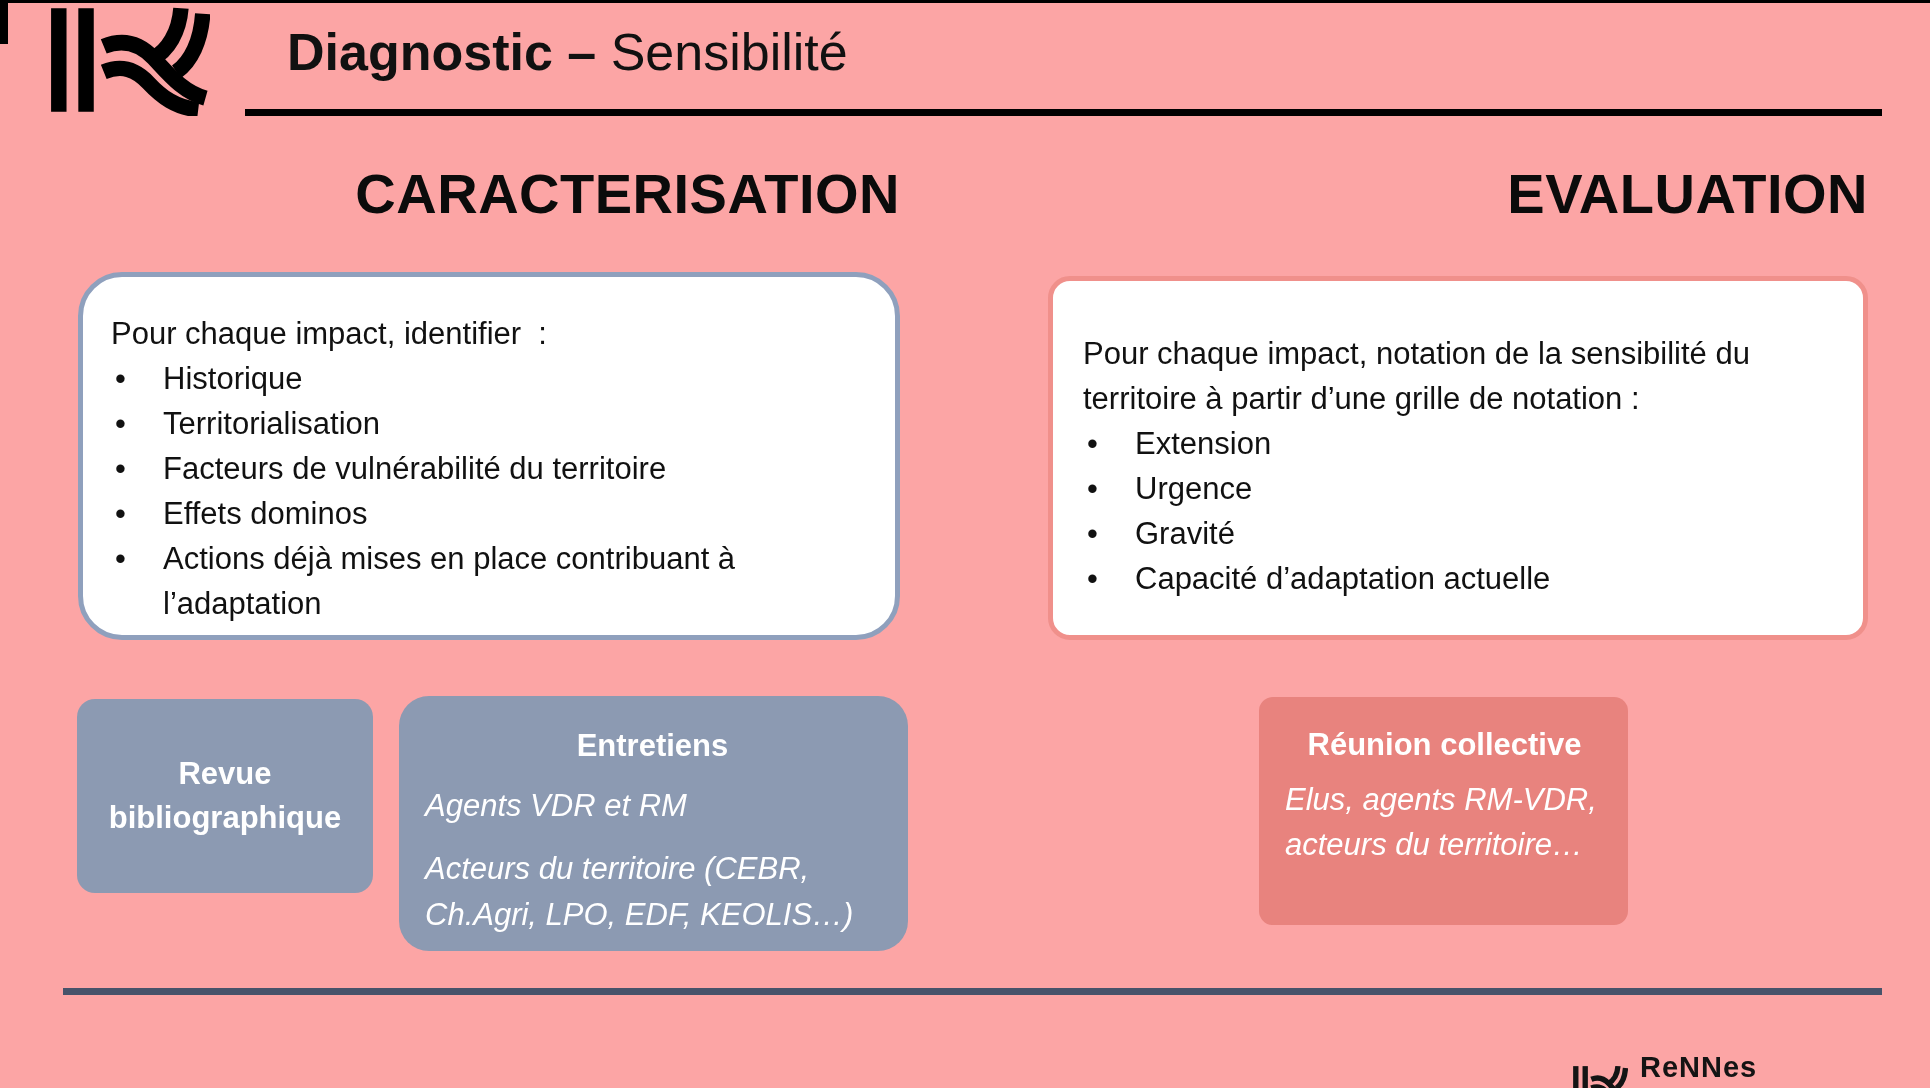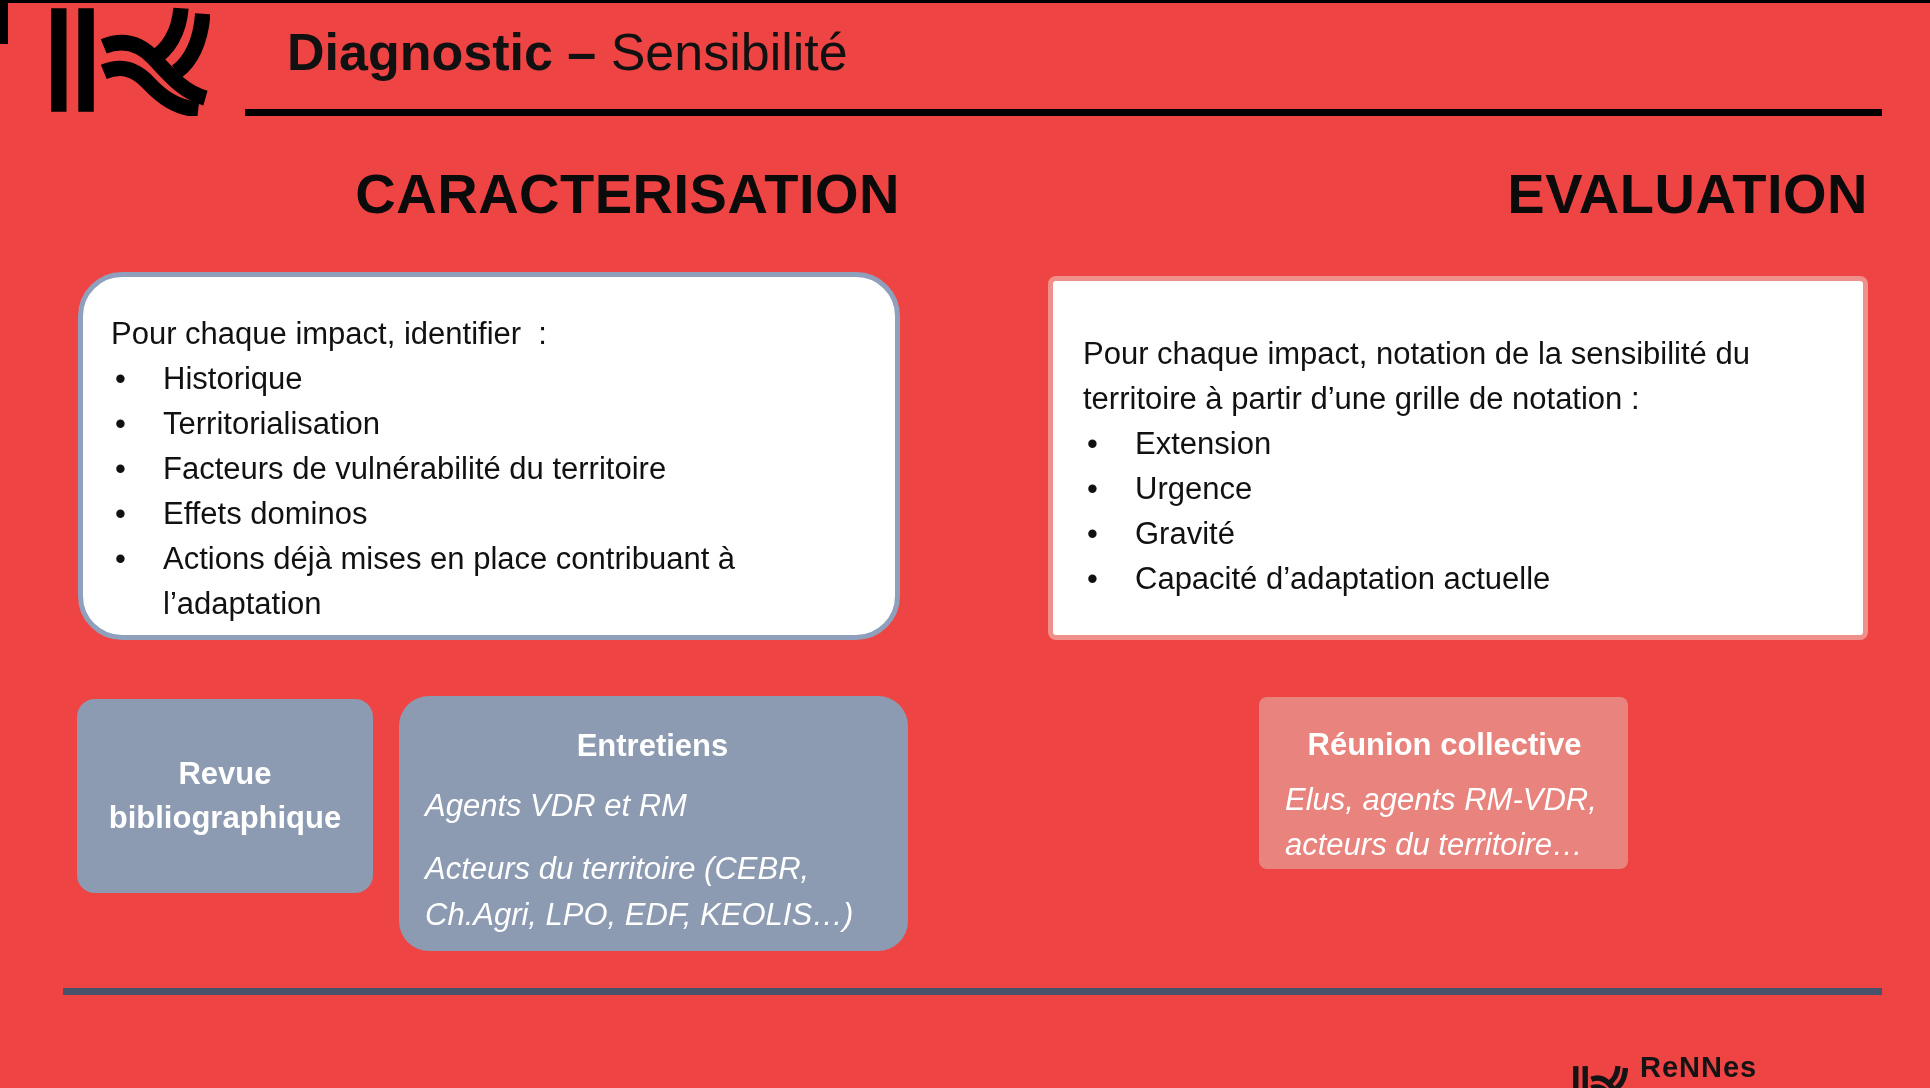--- a/index.html
+++ b/index.html
@@ -1,19 +1,19 @@
 <!DOCTYPE html>
 <html><head>
 <meta charset="utf-8">
 <style>
   html,body{margin:0;padding:0;background:#ffffff;}
   .slide{
     position:relative;
     width:1930px;height:1088px;
-    background:#ef4444;
+    background:#fca5a5;
     font-family:"Liberation Sans", sans-serif;
     color:#111;
     overflow:hidden;
   }
   .top-edge-line{position:absolute;top:0;left:0;width:1930px;height:3px;background:#000;}
   .corner-notch{position:absolute;top:0;left:0;width:8px;height:44px;background:#000;}
   .logo-top{position:absolute;left:42px;top:4px;width:168px;height:112px;}
   .logo-stroke{fill:none;stroke:#000;stroke-width:17;stroke-linecap:butt;}
   .slide-title{position:absolute;left:287px;top:24px;margin:0;font-size:52px;line-height:1.1;white-space:nowrap;}
   .t-bold{font-weight:700;}
@@ -25,21 +25,21 @@
   .col-heading.right{left:1048px;width:820px;}
 
   .outline-box{position:absolute;box-sizing:border-box;background:#fff;}
   .outline-box.blue{
     left:78px;top:272px;width:822px;height:368px;
     border:5px solid #8FA0BD;border-radius:44px;
     padding:34px 26px 0 28px;
   }
   .outline-box.coral{
     left:1048px;top:276px;width:820px;height:364px;
-    border:5px solid #F0908B;border-radius:8px;
+    border:5px solid #F0908B;border-radius:22px;
     padding:50px 36px 0 30px;
   }
   .box-intro{margin:0;font-size:31px;line-height:45px;white-space:pre-wrap;}
   .bullets{list-style:none;margin:0;padding:0;}
   .bullets li{
     position:relative;
     padding-left:52px;
     font-size:31px;line-height:45px;
   }
   .bullets li::before{
@@ -54,22 +54,22 @@
     background:#8C9AB2;border-radius:18px;
     display:flex;align-items:center;justify-content:center;
     text-align:center;padding:0 24px;
   }
   .fill-box.entretiens{
     left:399px;top:696px;width:509px;height:255px;
     background:#8C9AB2;border-radius:30px;
     padding:30px 28px 0 26px;
   }
   .fill-box.reunion{
-    left:1259px;top:697px;width:369px;height:172px;
-    background:#E8837E;border-radius:8px;
+    left:1259px;top:697px;width:369px;height:228px;
+    background:#E8837E;border-radius:14px;
     padding:28px 24px 0 26px;
   }
   .fill-title{font-weight:700;font-size:31px;line-height:40px;text-align:center;}
   .fill-box.revue .fill-title{line-height:44px;}
   .fill-italic{margin:0;font-style:italic;font-size:31px;line-height:46px;}
   .fill-box.entretiens .fill-italic{margin-top:17px;}
   .fill-box.reunion .fill-italic{margin-top:12px;line-height:45px;}
 
   .footer-rule{position:absolute;left:63px;top:988px;width:1819px;height:7px;background:#47536A;}
   .footer-logo{position:absolute;left:1570px;top:1008px;display:flex;align-items:center;gap:12px;color:#141414;margin-top:44px;}

